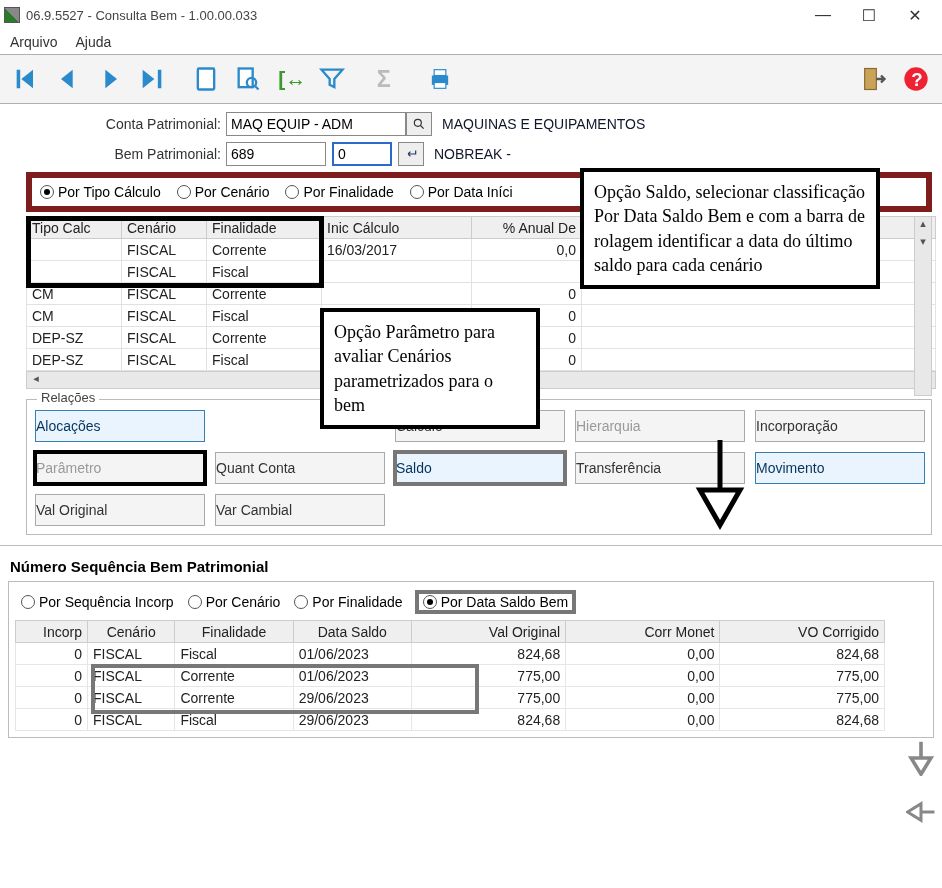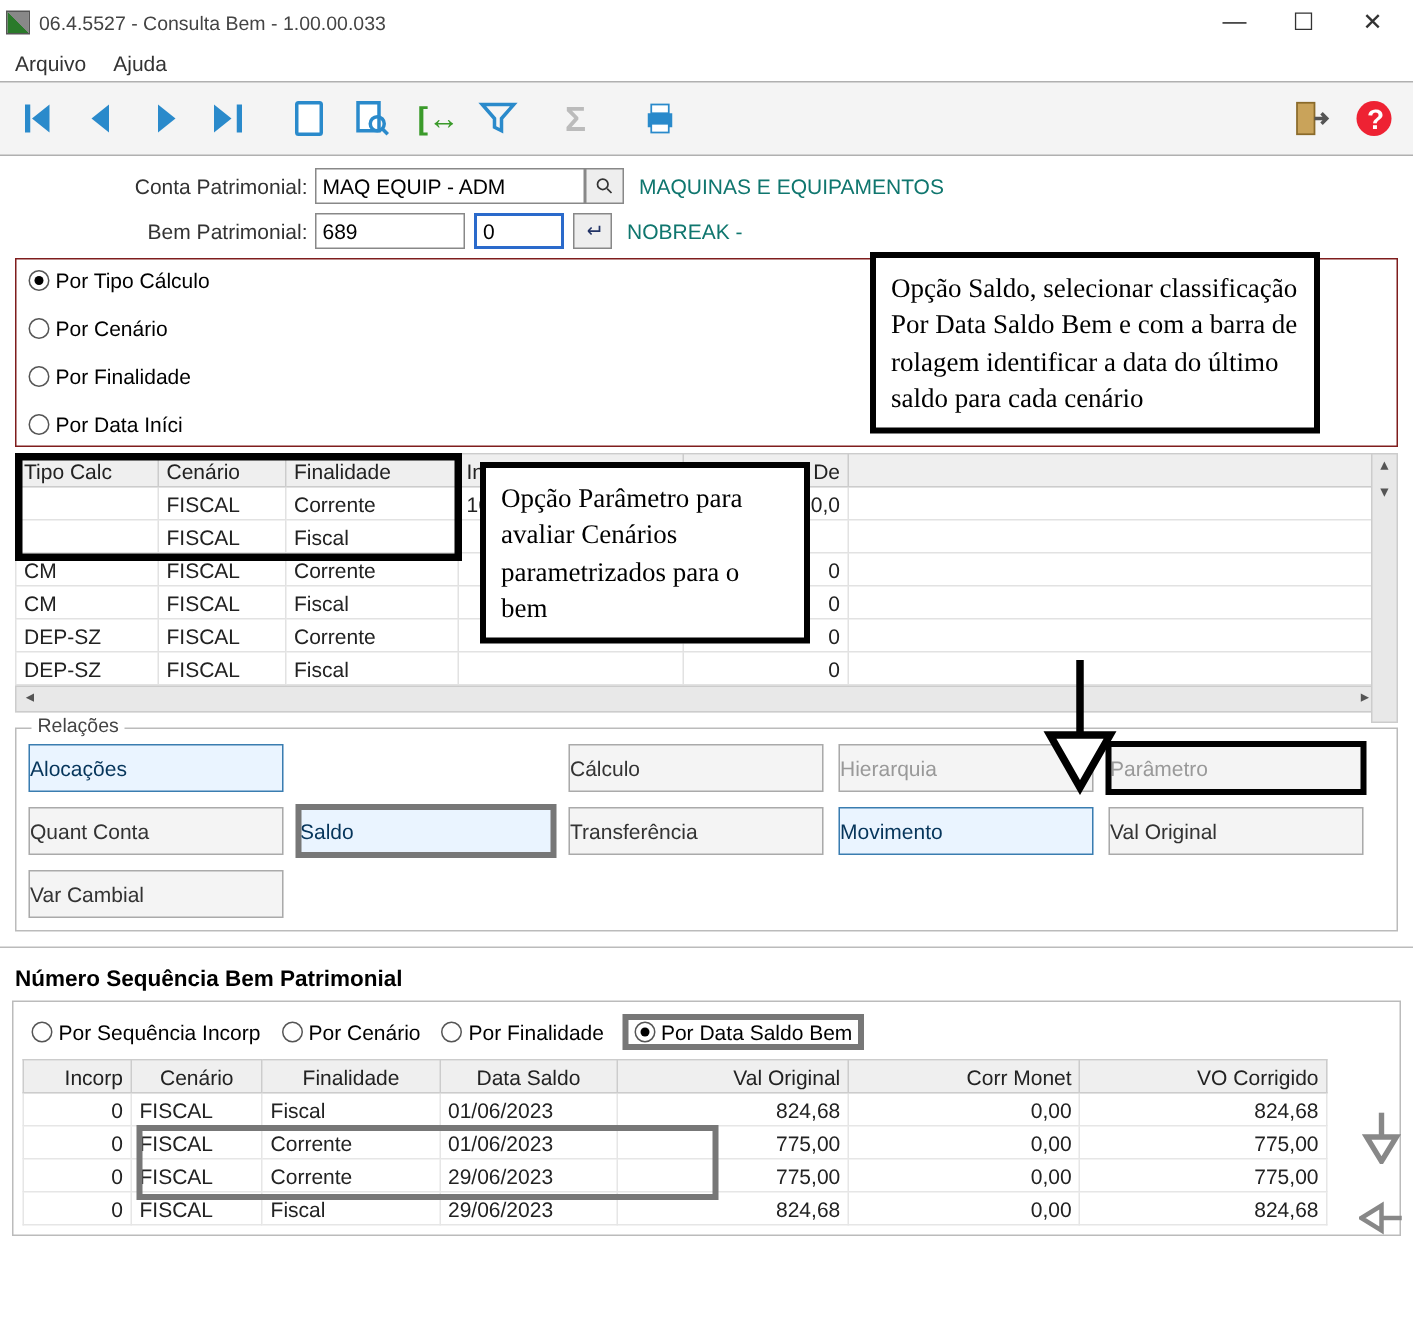--- a/index.html
+++ b/index.html
@@ -46,48 +46,47 @@
   gap: 2px;
 }
 .tbtn {
   width: 40px; height: 40px;
   display: flex; align-items: center; justify-content: center;
   border: 1px solid transparent;
 }
 .tbtn svg { width: 28px; height: 28px; }
 .tsep { width: 10px; }
 .mainform {
-  padding: 8px 10px 10px 10px;
+  padding: 8px 10px 10px 26px;
   border-bottom: 1px solid #bbb;
 }
 .formrow {
   display: flex; align-items: center;
   margin-bottom: 6px;
 }
 .formlabel { text-align: right; width: 200px; padding-right: 5px; font-size: 14px; color:#333;}
 .textinput {
   border: 1px solid #888;
   background: #fff;
   padding: 2px 4px;
   font-size: 14px;
   height: 24px;
 }
 .iconbtn {
   width: 26px; height: 24px;
   border: 1px solid #888;
   background: #eee;
   display: flex; align-items: center; justify-content: center;
 }
-.desc { margin-left: 10px; font-size: 14px; color:#0f766e;}
+.desc { margin-left: 10px; font-size: 14px; color:#0f172a;}
 .radiorow {
   display: flex; gap: 16px;
-  border: 1px solid #7f1d1d;
+  border: 6px solid #7f1d1d;
   padding: 6px 8px;
   margin-top: 4px;
-  flex-direction: column;
 }
 .rlabel { display:flex; align-items:center; gap:4px; font-size:14px;}
 .radio {
   width:14px; height:14px; border:1px solid #555; border-radius:50%;
   display:inline-flex; align-items:center; justify-content:center;
 }
 .radio .dot { width:6px; height:6px; background:#000; border-radius:50%; }
 .grid1 {
   margin-top:4px;
   position: relative;
@@ -142,21 +141,21 @@
   position:absolute; z-index:49;
 }
 .side-arrows { position:absolute; right:6px; top:740px; display:flex; flex-direction:column; gap:18px; z-index:40;}
 .side-arrows svg { width:30px; height:36px; }
 </style>
 </head>
 <body>
 
 <div class="titlebar">
   <div class="app-icon"></div>
-  <div class="title">06.4.5527 - Consulta Bem - 1.00.00.033</div>
+  <div class="title">06.9.5527 - Consulta Bem - 1.00.00.033</div>
   <div class="winbtn">—</div>
   <div class="winbtn">☐</div>
   <div class="winbtn">✕</div>
 </div>
 
 <div class="menubar">
   <span>Arquivo</span>
   <span>Ajuda</span>
 </div>
 
@@ -355,20 +354,21 @@
   </div>
 
   <div class="fieldset">
     <div class="legend">Relações</div>
     <div class="btngrid">
       <div class="relbtn blue">Alocações</div>
       <div class="relbtn" style="visibility:hidden"></div>
       <div class="relbtn">Cálculo</div>
 
       <div class="relbtn disabled">Hierarquia</div>
+      <div class="relbtn">Incorporação</div>
       <div class="relbtn disabled highlight-black">Parâmetro</div>
       <div class="relbtn">Quant Conta</div>
       <div class="relbtn blue highlight-gray">Saldo</div>
 
       <div class="relbtn">Transferência</div>
       <div class="relbtn blue">Movimento</div>
       <div class="relbtn">Val Original</div>
       <div class="relbtn">Var Cambial</div>
       <div></div>
     </div>

